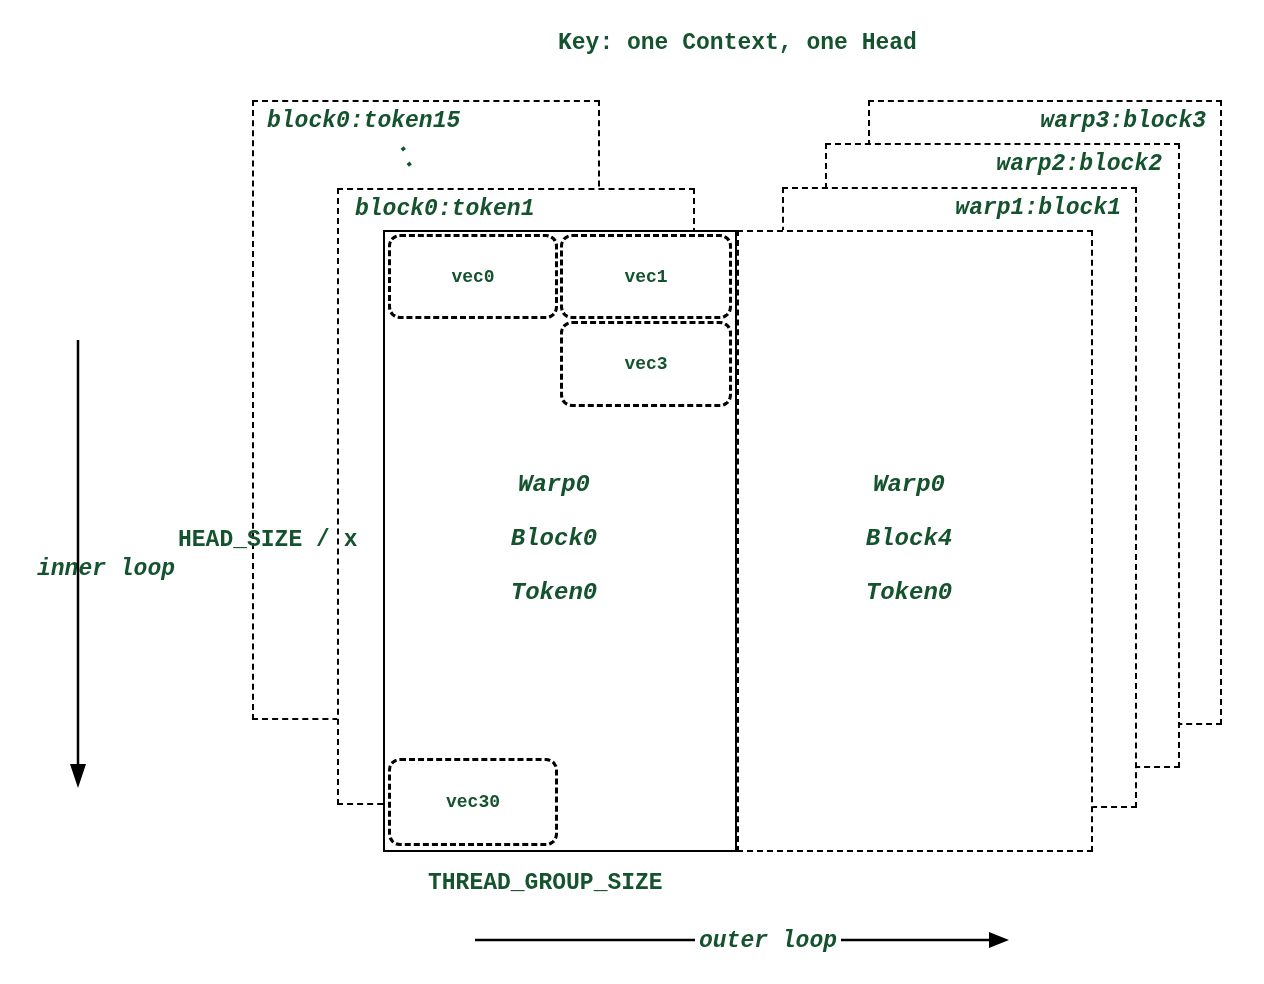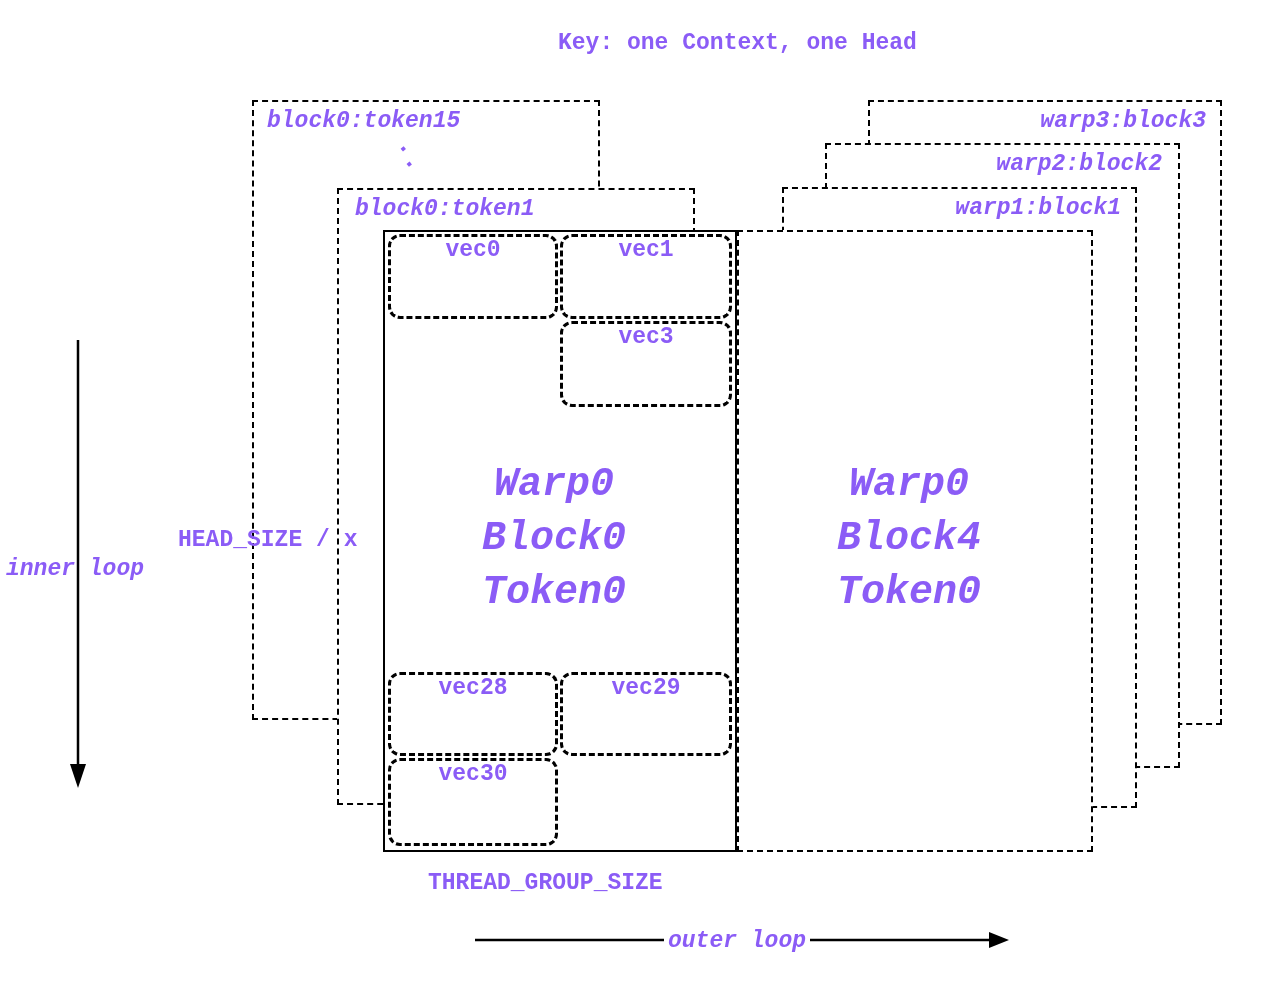--- a/index.html
+++ b/index.html
@@ -1,21 +1,21 @@
 <!DOCTYPE html>
 <html><head>
 <meta charset="utf-8">
 <style>
   html, body { margin: 0; padding: 0; background: #fff; }
   .canvas {
     position: relative;
     width: 1264px;
     height: 984px;
     background: #fff;
-    color: #8b5cf6;
+    color: #14532d;
     font-family: "Liberation Mono", "DejaVu Sans Mono", monospace;
     font-weight: bold;
     overflow: hidden;
   }
   .title {
     position: absolute;
     left: 558px;
     top: 30px;
     font-size: 23px;
     white-space: nowrap;
@@ -41,40 +41,41 @@
     transform: rotate(50deg);
     transform-origin: 0 50%;
     z-index: 3;
   }
   .vec {
     position: absolute;
     border: 3px dashed #000;
     border-radius: 12px;
     box-sizing: border-box;
     display: flex;
+    align-items: center;
     justify-content: center;
-    font-size: 23px;
+    font-size: 18px;
     background: #fff;
   }
   .center-text {
     position: absolute;
     left: 0;
     right: 12px;
     top: 226px;
     text-align: center;
-    font-size: 40px;
+    font-size: 24px;
     font-style: italic;
     line-height: 54px;
   }
   .annot {
     position: absolute;
     font-size: 23px;
     white-space: nowrap;
   }
-  .italic { font-style: italic; }
+  .italic { font-style: italic; margin-left: 31px; }
   .arrow { position: absolute; }
   .outer-label {
     background: #fff;
     padding: 0 4px;
     z-index: 10;
   }
 </style>
 </head>
 <body>
 
@@ -123,26 +124,20 @@
     <div class="vec" style="left:175px; top:89px; width:172px; height:86px">
       <span>vec3</span>
     </div>
 
     <div class="center-text">
       <div>Warp0</div>
       <div>Block0</div>
       <div>Token0</div>
     </div>
 
-    <div class="vec" style="left:3px; top:440px; width:170px; height:84px">
-      <span>vec28</span>
-    </div>
-    <div class="vec" style="left:175px; top:440px; width:172px; height:84px">
-      <span>vec29</span>
-    </div>
     <div class="vec" style="left:3px; top:526px; width:170px; height:88px">
       <span>vec30</span>
     </div>
   </div>
 
   <div class="annot" style="left:178px; top:527px; z-index:6">HEAD_SIZE / x</div>
 
   <div class="annot italic" style="left:6px; top:556px">inner loop</div>
 
   <svg class="arrow" style="left:66px; top:338px" width="24" height="452" viewBox="0 0 24 452">

